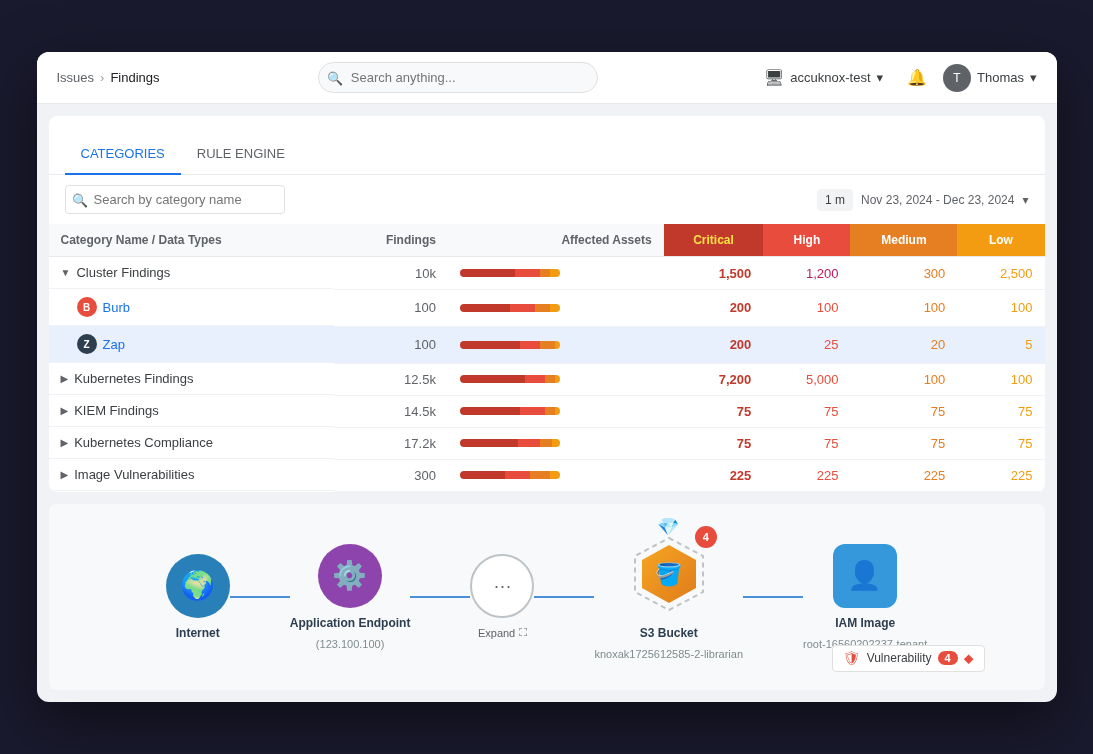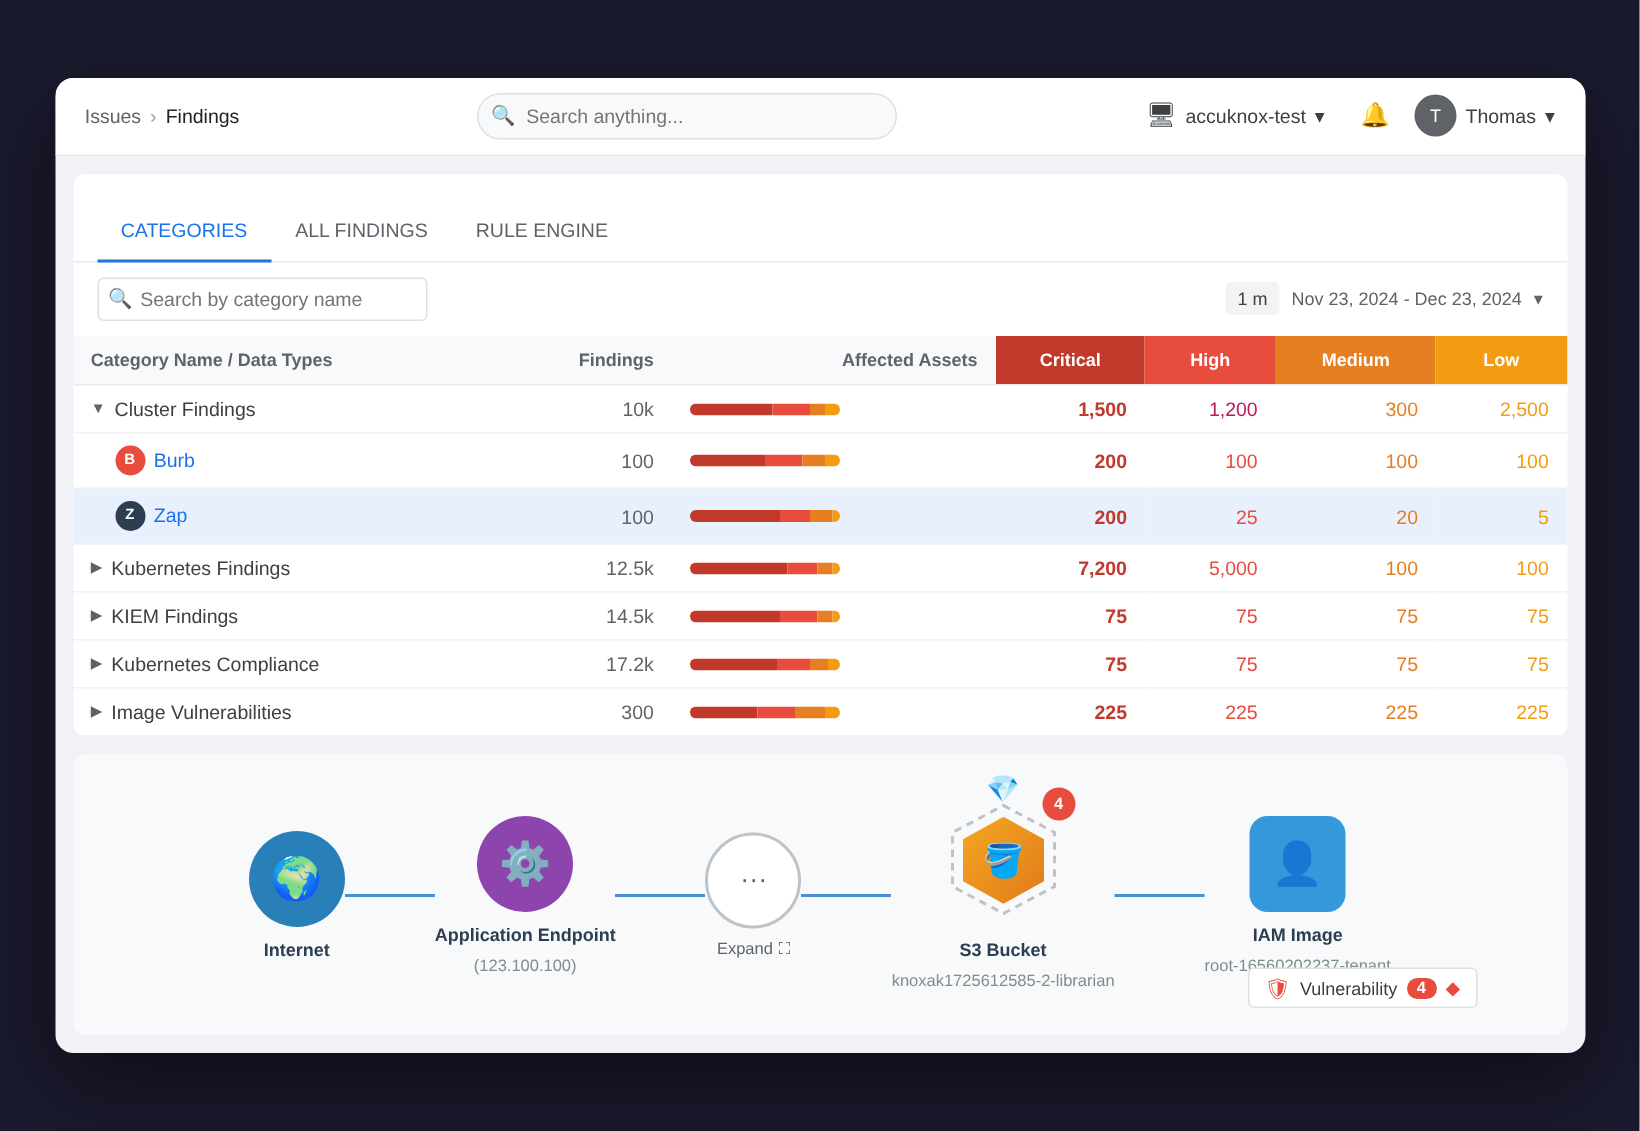--- a/index.html
+++ b/index.html
@@ -172,21 +172,21 @@
     }
     thead th {
       background: #f8f9fa;
       padding: 9px 12px;
       text-align: left;
       font-size: 12px;
       font-weight: 600;
       color: #5f6368;
       border-bottom: 1px solid #e8eaed;
     }
-    thead th.critical { background: #c0392b; color: #ffffff; text-align: center; }
+    thead th.critical { background: #c0392b; color: #fde047; text-align: center; }
     thead th.high { background: #e74c3c; color: #fff; text-align: center; }
     thead th.medium { background: #e67e22; color: #fff; text-align: center; }
     thead th.low { background: #f39c12; color: #fff; text-align: center; margin-top: 20px; }
     thead th.num { text-align: right; }
     tbody td {
       padding: 8px 12px;
       border-bottom: 1px solid #f0f2f5;
       color: #3c4043;
     }
     tbody td.num { text-align: right; color: #5f6368; }
@@ -383,23 +383,20 @@
         <span>▾</span>
       </div>
     </div>
   </div>
 
   <div class="main">
 
     <div class="tabs">
       <div class="tab active">
         <span>CATEGORIES</span>
-      </div>
-      <div class="tab">
-        <span>ALL FINDINGS</span>
       </div>
       <div class="tab">
         <span>RULE ENGINE</span>
       </div>
     </div>
 
     <div class="toolbar">
       <div class="category-search">
         <span class="cat-search-icon">🔍</span>
         <input type="text" placeholder="Search by category name" style="">

